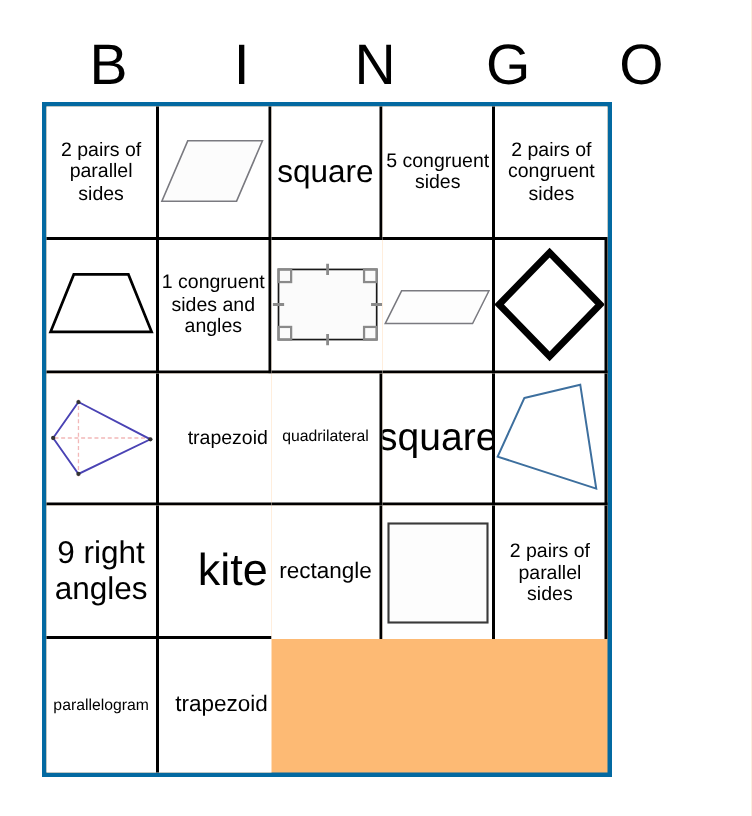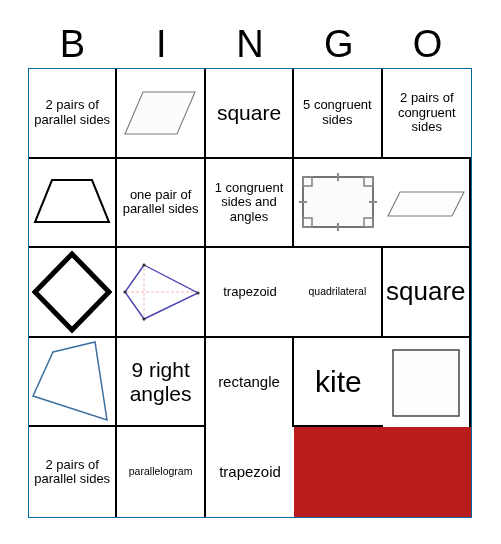--- a/index.html
+++ b/index.html
@@ -34,41 +34,41 @@
     line-height: 44px;
     font-weight: normal;
     letter-spacing: 0px;
     color: #000000;
     font-family: "Liberation Sans", sans-serif;
   }
   #grid {
     position: absolute;
     left: 28px;
     top: 68px;
-    width: 444px;
+    width: 380px;
     height: 450px;
-    border: 1px solid #0369a1;
+    border: 3px solid #0369a1;
     box-sizing: border-box;
     display: grid;
     grid-template-columns: repeat(5, 1fr);
     grid-template-rows: repeat(5, 1fr);
-    background: #b91c1c;
+    background: #fdba74;
   }
   .cell {
     position: relative;
     border-right: 2px solid #000000;
     border-bottom: 2px solid #000000;
     box-sizing: border-box;
     display: flex;
     align-items: center;
     justify-content: center;
     overflow: hidden;
     background: #ffffff;
   }
-  .cell.col5 { border-right: none; }
+  .cell.col5 { border-right: none; justify-content: flex-end; }
   .cell.row5 { border-bottom: none; }
   .cell-text {
     text-align: center;
     line-height: 1.12;
     padding: 0 2px;
     font-family: "Liberation Sans", sans-serif;
     color: #000000;
     word-wrap: break-word;
   }
   .fs-xs { font-size: 10.5px; }
@@ -130,23 +130,20 @@
       <div class="cell-text fs-s">2 pairs of congruent sides</div>
     </div>
 
     <div class="cell col1 row2">
       <div class="shape-wrap">
         <svg width="80" height="56" viewBox="0 0 80 56">
           <polygon points="20,6 60,6 77,48 3,48" fill="#ffffff" stroke="#000000" stroke-width="2"></polygon>
         </svg>
       </div>
     </div>
-    <div class="cell col2 row2">
-      <div class="cell-text fs-s">one pair of parallel sides</div>
-    </div>
     <div class="cell col4 row2">
       <div class="cell-text fs-s">1 congruent sides and angles</div>
     </div>
     <div class="cell col5 row2">
       <div class="shape-wrap">
         <svg width="80" height="62" viewBox="0 0 80 62">
           <rect x="5" y="6" width="70" height="50" fill="#fbfbfb" stroke="#1a1a1a" stroke-width="1.2"></rect>
           <rect x="5" y="6" width="9" height="9" fill="none" stroke="#8a8a8a" stroke-width="1.6"></rect>
           <rect x="66" y="6" width="9" height="9" fill="none" stroke="#8a8a8a" stroke-width="1.6"></rect>
           <rect x="5" y="47" width="9" height="9" fill="none" stroke="#8a8a8a" stroke-width="1.6"></rect>
@@ -199,27 +196,27 @@
     <div class="cell col3 row4">
       <div class="shape-wrap">
         <svg width="82" height="84" viewBox="0 0 82 84">
           <polygon points="22,12 64,2 76,80 2,56" fill="#ffffff" stroke="#3d6f9e" stroke-width="1.5"></polygon>
         </svg>
       </div>
     </div>
     <div class="cell col4 row4">
       <div class="cell-text fs-l">9 right angles</div>
     </div>
+    <div class="cell col5 row4">
+      <div class="cell-text fs-xxl">kite</div>
+    </div>
+
     <div class="cell col1 row5">
       <div class="cell-text fs-m">rectangle</div>
     </div>
-
-    <div class="cell col5 row4">
-      <div class="cell-text fs-xxl">kite</div>
-    </div>
     <div class="cell col2 row5">
       <div class="shape-wrap">
         <svg width="70" height="70" viewBox="0 0 70 70">
           <rect x="2" y="2" width="66" height="66" fill="#fdfdfd" stroke="#3a3a3a" stroke-width="1.4"></rect>
         </svg>
       </div>
       <div class="watermark">&nbsp;</div>
     </div>
     <div class="cell col3 row5">
       <div class="cell-text fs-s">2 pairs of parallel sides</div>

